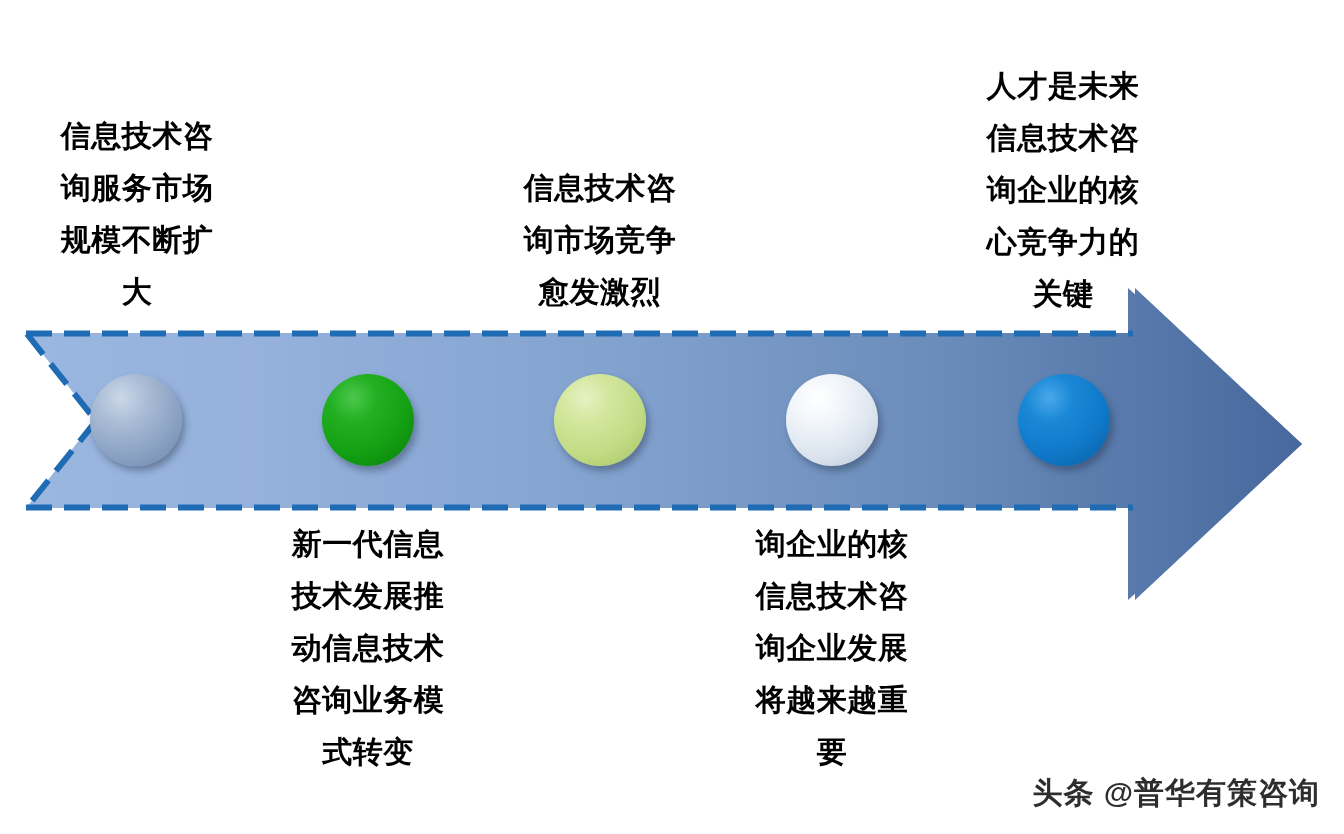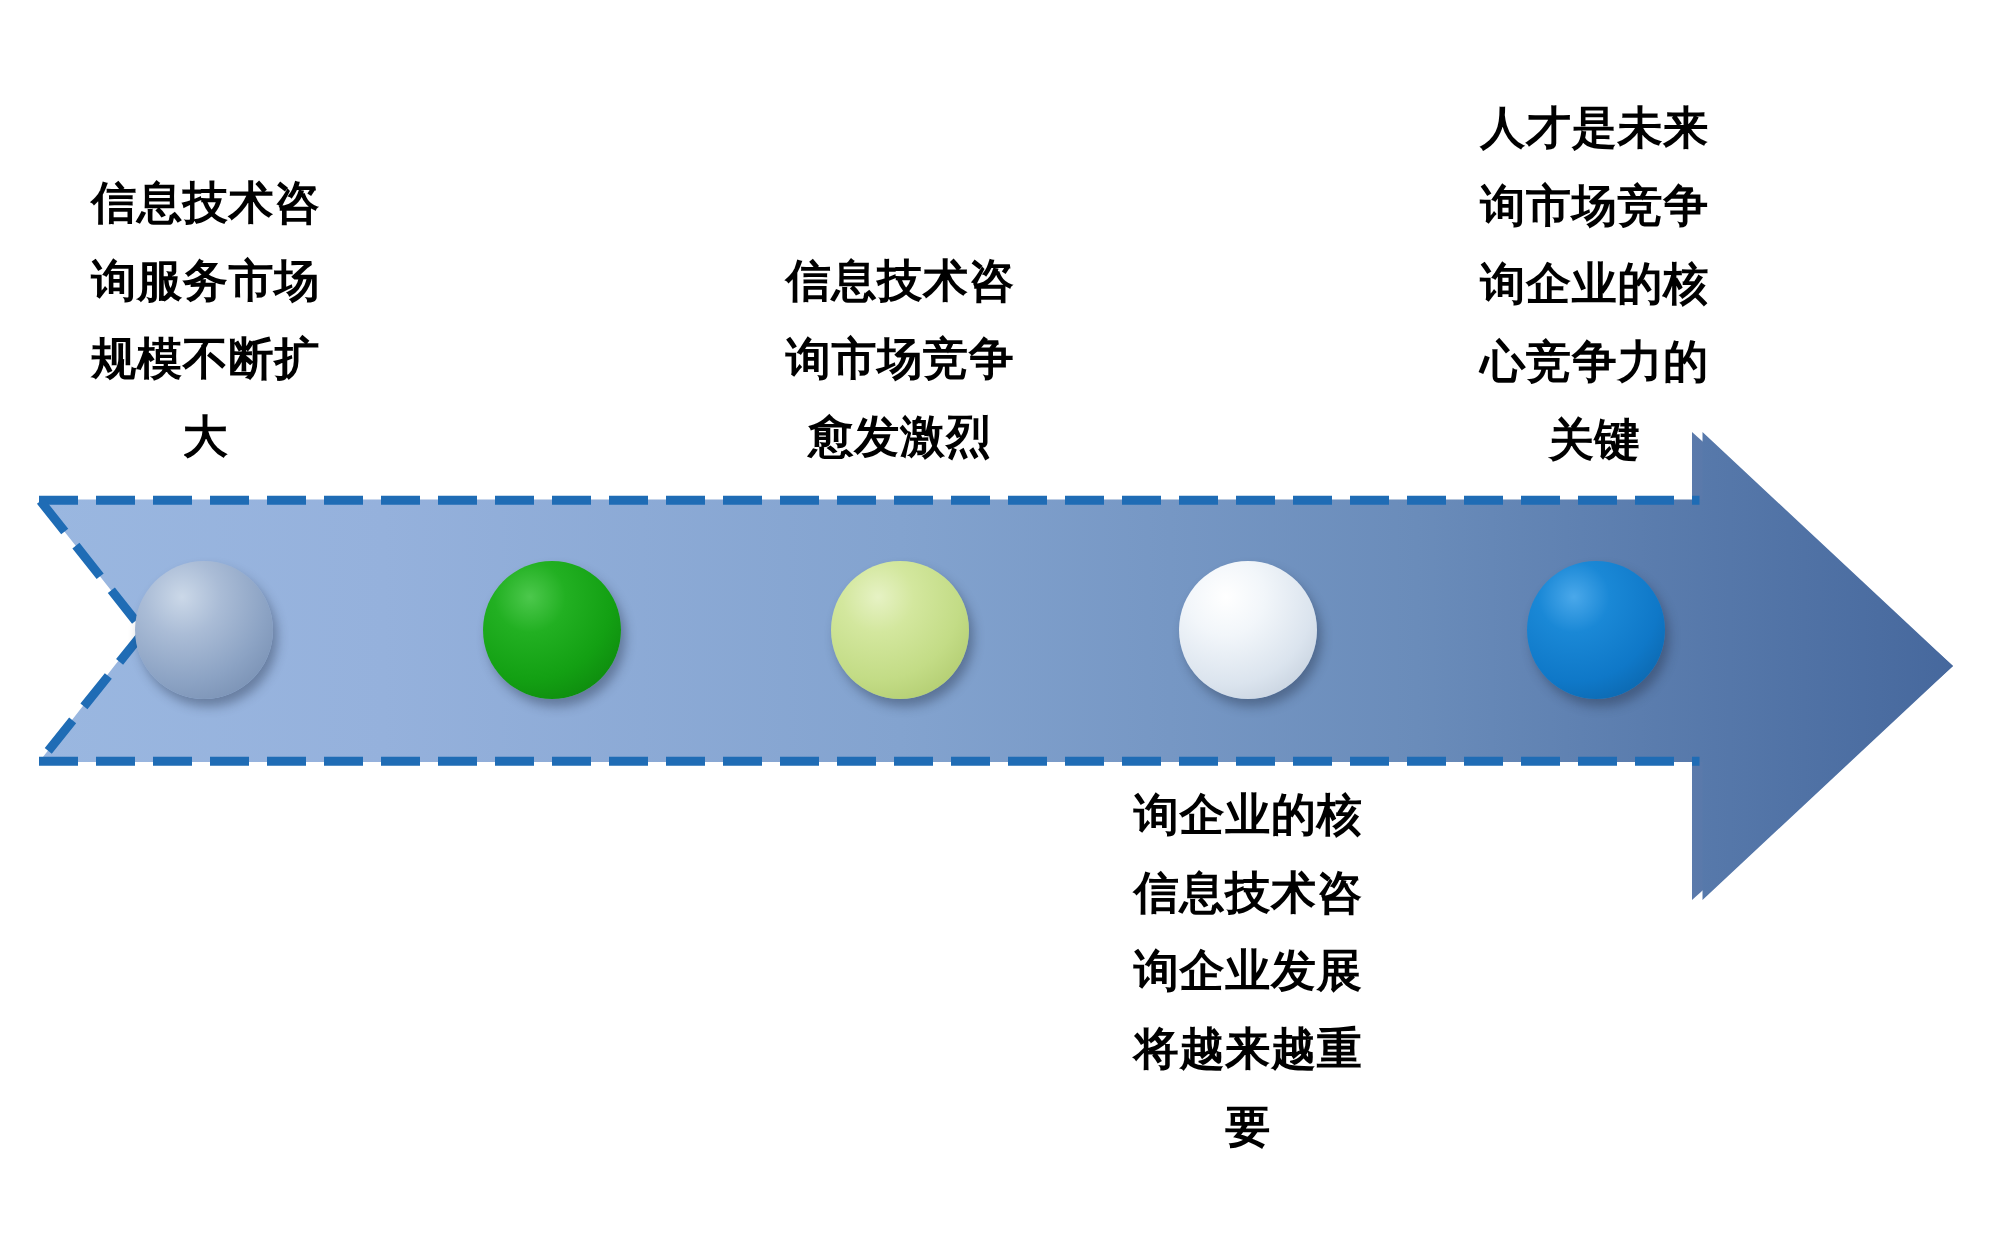--- a/index.html
+++ b/index.html
@@ -118,31 +118,37 @@
               background: radial-gradient(circle at 34% 26%, #ffffff 0%, #f2f6fa 28%, #dbe4ee 64%, #b9c5d4 100%);"></div>
 
   <div class="milestone" style="left:1018px; top:374px;
               background: radial-gradient(circle at 34% 26%, #4aa8ea 0%, #1a88d6 26%, #0f78c8 62%, #0a5c9c 100%);"></div>
 
   <div class="callout callout-above" style="left:22px; top:110px; width:230px;">信息技术咨
 询服务市场
 规模不断扩
 大</div>
 
+  <div class="callout callout-below" style="left:253px; top:518px; width:230px;">新一代信息
+技术发展推
+动信息技术
+咨询业务模
+式转变</div>
 
   <div class="callout callout-above" style="left:485px; top:162px; width:230px;">信息技术咨
 询市场竞争
 愈发激烈</div>
 
   <div class="callout callout-below" style="left:717px; top:518px; width:230px;">询企业的核
 信息技术咨
 询企业发展
 将越来越重
 要</div>
 
   <div class="callout callout-above" style="left:948px; top:60px; width:230px;">人才是未来
-询市场竞争
+信息技术咨
 询企业的核
 心竞争力的
 关键</div>
 
+  <div id="watermark">头条 @普华有策咨询</div>
 
 </div>
 
 </body></html>

